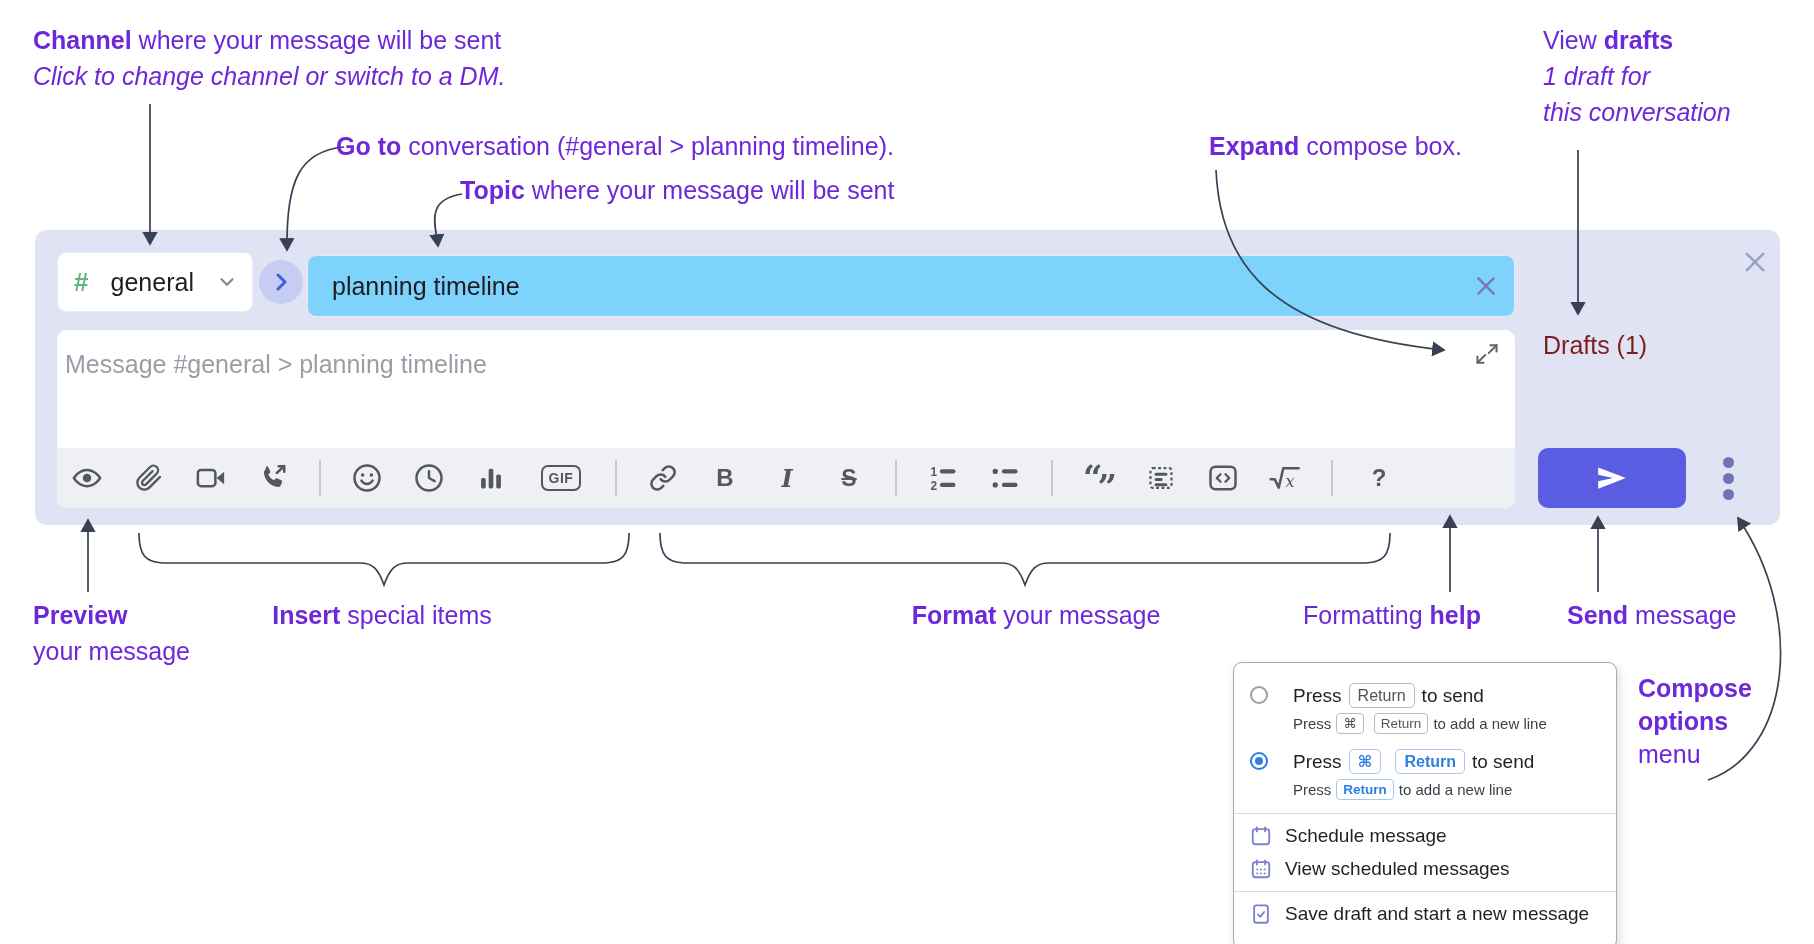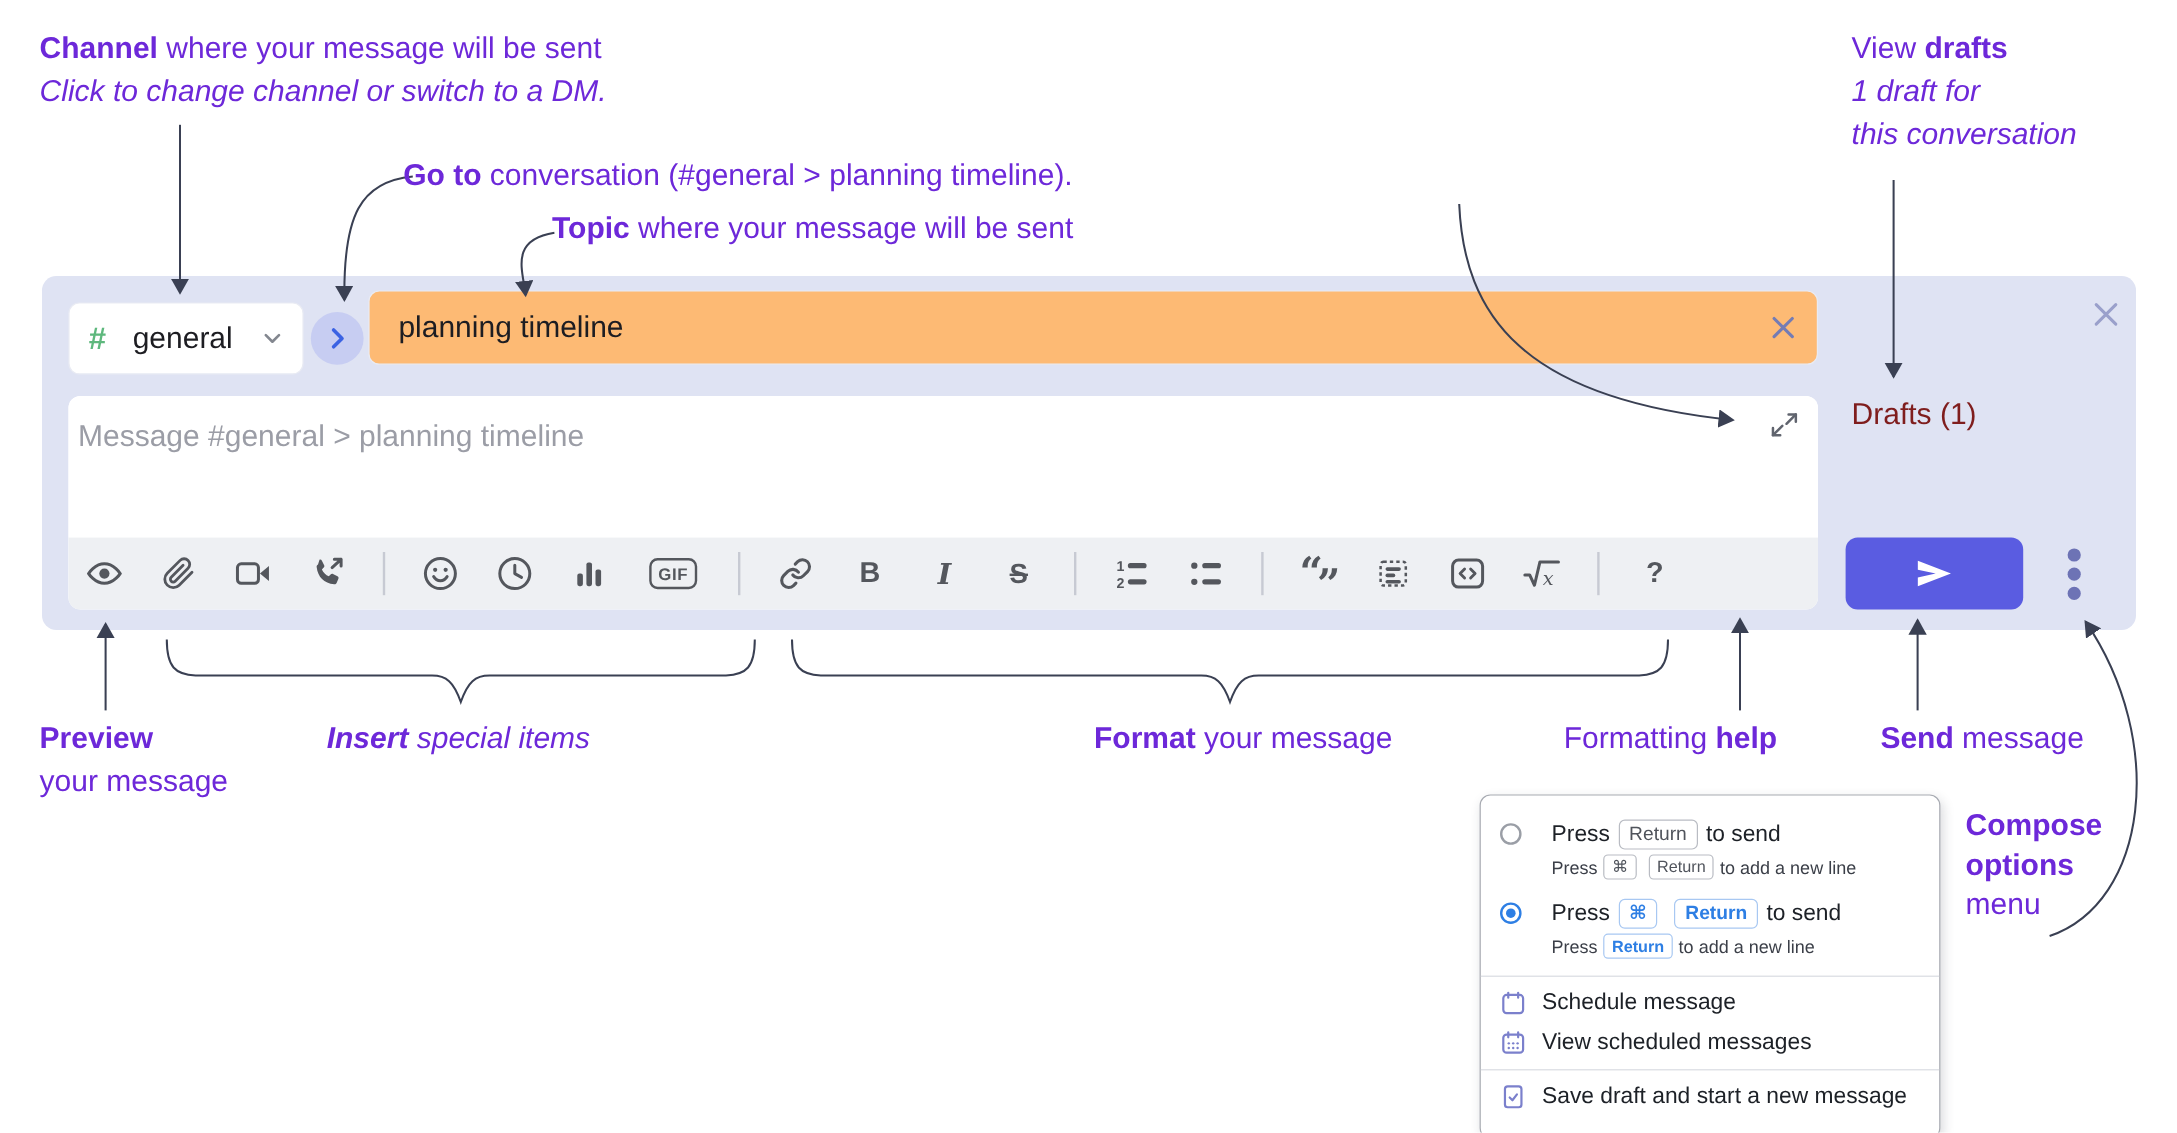--- a/index.html
+++ b/index.html
@@ -20,21 +20,21 @@
   
   .composer { position:absolute; left:35px; top:230px; width:1745px; height:295px;
               background:#dfe3f3; border-radius:12px; z-index:1; }
   .pill { position:absolute; left:22px; top:22px; width:196px; height:60px; background:#fff;
           border:1px solid #e9ebf3; border-radius:9px; display:flex; align-items:center;
           padding:0 14px 0 16px; gap:10px; cursor:pointer; }
   .pill .hash { color:#5eb87d; font-size:26px; font-weight:700; }
   .pill .chan { color:#1d1d22; font-size:25px; flex:1; }
   .gobtn { position:absolute; left:224px; top:30px; width:44px; height:44px; border-radius:50%;
            background:#c7cdf2; border:0; display:flex; align-items:center; justify-content:center; cursor:pointer; }
-  .topicwrap { position:absolute; left:272px; top:12px; width:1208px; height:62px; background:#fdba74;
+  .topicwrap { position:absolute; left:272px; top:25px; width:1208px; height:62px; background:#7dd3fc;
                border:1px solid #e9ebf3; border-radius:9px; display:flex; align-items:center; }
   .topic-input { flex:1; border:0; outline:none; background:transparent; font:25px "Liberation Sans","DejaVu Sans",sans-serif;
                  color:#1d1d22; padding:0 0 0 24px; }
   .iconbtn { background:none; border:0; padding:0; display:flex; align-items:center; justify-content:center; cursor:pointer; }
   .clearbtn { width:56px; height:60px; }
   .closebtn { position:absolute; left:1700px; top:12px; width:40px; height:40px; }
 
   .msgbox { position:absolute; left:22px; top:100px; width:1458px; height:178px; background:#fff;
             border-radius:10px; overflow:hidden; }
   .msgbox textarea { display:block; width:100%; height:118px; border:0; outline:none; resize:none;
@@ -116,33 +116,36 @@
   </div>
 
   <div class="ann" style="left:336px;top:128px;">
     <b>Go to</b><span> conversation (#general &gt; planning timeline).</span>
   </div>
 
   <div class="ann" style="left:460px;top:172px;">
     <b>Topic</b><span> where your message will be sent</span>
   </div>
 
+  <div class="ann" style="left:1209px;top:128px;">
+    <b>Expand</b><span> compose box.</span>
+  </div>
 
   <div class="ann" style="left:1543px;top:22px;">
     <div><span>View </span><b>drafts</b></div>
     <div class="it">1 draft for</div>
     <div class="it">this conversation</div>
   </div>
 
   <div class="ann" style="left:33px;top:597px;">
     <div><b>Preview</b></div>
     <div>your message</div>
   </div>
 
-  <div class="ann ctr" style="left:382px;top:597px;font-style:italic;">
+  <div class="ann ctr" style="left:382px;top:597px;">
     <b>Insert</b><span> special items</span>
   </div>
 
   <div class="ann ctr" style="left:1036px;top:597px;">
     <b>Format</b><span> your message</span>
   </div>
 
   <div class="ann ctr" style="left:1392px;top:597px;">
     <span>Formatting </span><b>help</b>
   </div>

